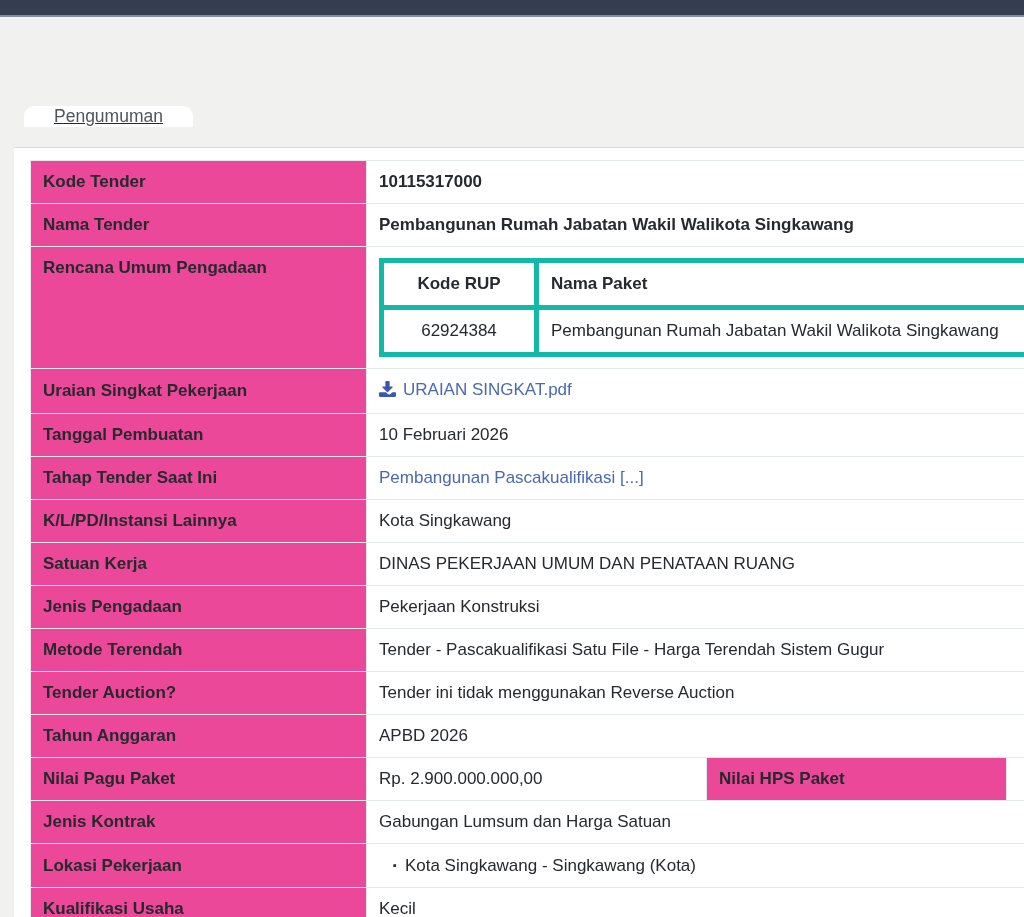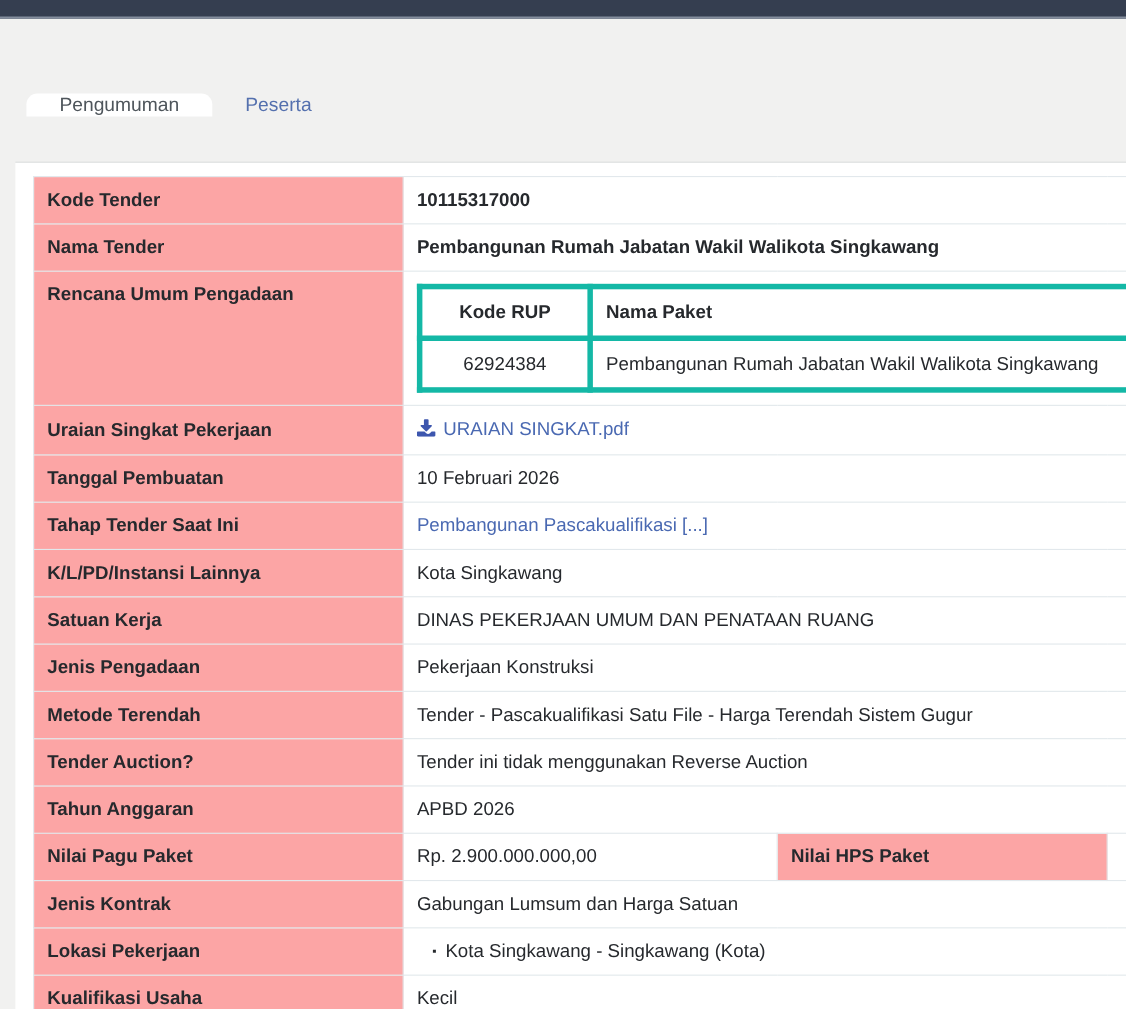--- a/index.html
+++ b/index.html
@@ -9,22 +9,22 @@
     font-family:"Liberation Sans", sans-serif;
     color:#26292d;
   }
   .navbar {
     height:17px; background:#353e50;
     border-bottom:2px solid #848d9d;
   }
   
   .tabbar {
     position:absolute; top:85px; left:14px; right:0;
-    height:63px; display:flex; align-items:flex-start;
-    border-bottom:1px solid #d8dadb; padding-left:10px;
+    height:63px; display:flex; align-items:center;
+    border-bottom:1px solid #d8dadb; padding-left:10px;text-decoration:underline;
   }
   .tab {
     display:flex; align-items:center; padding:0 30px;
     font-size:17.5px; cursor:pointer; color:#5470ae;
   }
   .tab.active {
     background:#ffffff; color:#4e555b;
     border-radius:10px 10px 0 0; margin-bottom:-1px;
   }
   
@@ -33,21 +33,21 @@
     width:1270px; height:1100px;
     background:#ffffff; padding:12px 0 0 16px;
   }
   table.main { border-collapse:collapse; width:1240px; table-layout:fixed; }
   table.main th, table.main td {
     border:1px solid #e2e8ec; padding:10px 12px;
     font-size:17px; line-height:22px; text-align:left;
     vertical-align:middle; background:#ffffff;
   }
   table.main th.lbl {
-    background:#fca5a5; font-weight:700; color:#26292d;
+    background:#ec4899; font-weight:700; color:#26292d;
   }
   col.c-label { width:336px; }
   col.c-v1 { width:340px; }
   col.c-l2 { width:300px; }
   .bold { font-weight:700; }
   a.link { color:#4a69b2; text-decoration:none; cursor:pointer; }
   
   table.rup { border-collapse:collapse; width:860px; margin:1px 0; }
   table.rup th, table.rup td {
     border:5px solid #14b8a6; padding:10px 12px;
@@ -63,23 +63,20 @@
   .pad-cell { white-space:nowrap; overflow:hidden; }
 </style>
 </head>
 <body>
 
 <div class="navbar"></div>
 
 <div class="tabbar">
   <div class="tab active">
       <span>Pengumuman</span>
-    </div>
-  <div class="tab">
-      <span>Peserta</span>
     </div>
 </div>
 
 <div class="panel">
   <table class="main">
     <colgroup>
         <col class="c-label">
         <col class="c-v1">
         <col class="c-l2">
         <col>

